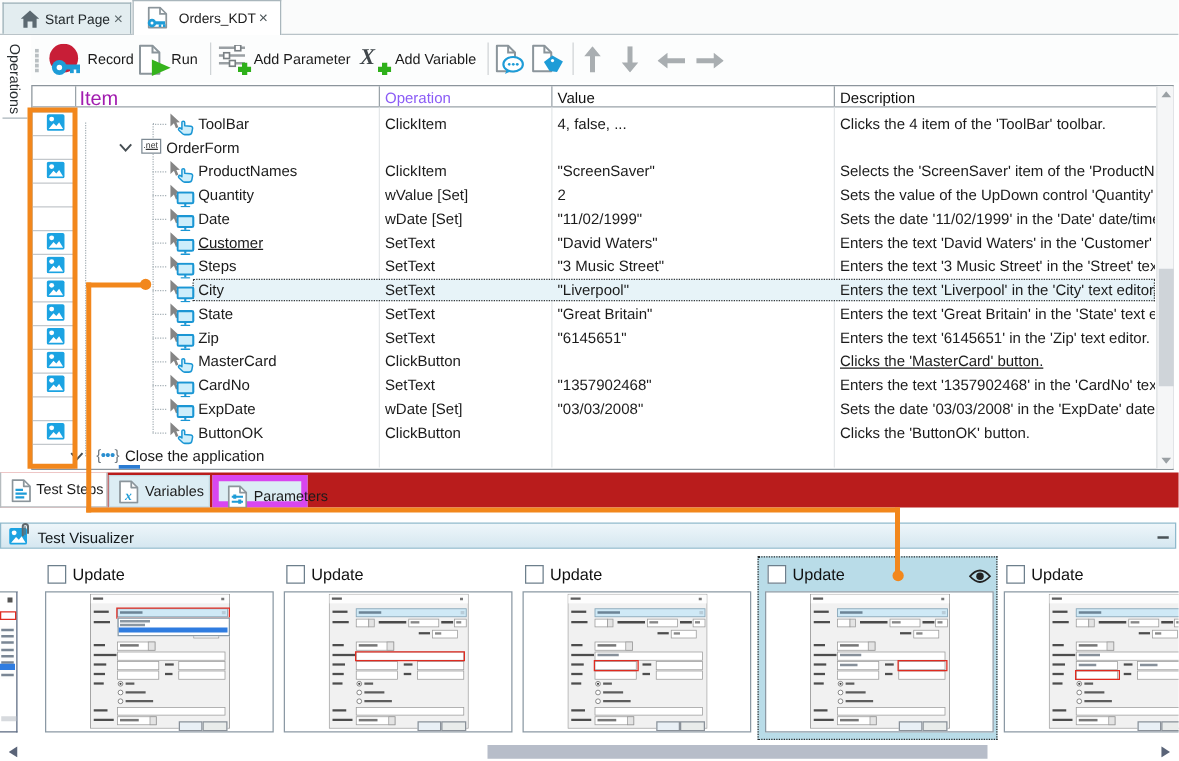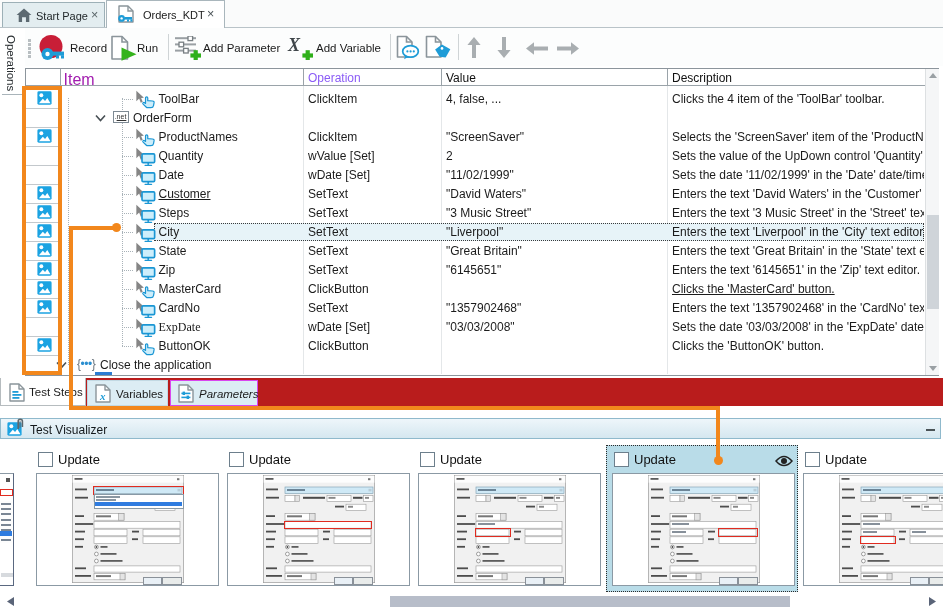--- a/index.html
+++ b/index.html
@@ -400,21 +400,21 @@
 <span class="abs" style="left:282px;top:232px;">SetText</span>
 <span class="abs" style="left:420px;top:232px;">"1357902468"</span>
 <div class="abs" style="left:646px;top:232px;width:252px;height:15px;overflow:hidden;white-space:nowrap;">Enters the text '1357902468' in the 'CardNo' text</div>
 <div class="abs" style="left:96px;top:257.5px;width:11px;height:1px;border-top:1px dotted #a8b2b8;"></div>
 <svg class="abs" style="left:109px;top:249px;" width="9" height="14">
         <use href="#cursor"></use>
       </svg>
 <svg class="abs" style="left:115px;top:255px;" width="15" height="13">
         <use href="#monitor"></use>
       </svg>
-<span class="abs" style="left:132.5px;top:251px;font-family:Liberation Serif, serif;">ExpDate</span>
+<span class="abs" style="left:132.5px;top:251px;">ExpDate</span>
 <span class="abs" style="left:282px;top:251px;">wDate [Set]</span>
 <span class="abs" style="left:420px;top:251px;">"03/03/2008"</span>
 <div class="abs" style="left:646px;top:251px;width:252px;height:15px;overflow:hidden;white-space:nowrap;">Sets the date '03/03/2008' in the 'ExpDate' date/ti</div>
 <svg class="abs" style="left:11px;top:269px;" width="15" height="14">
         <use href="#imgicon"></use>
       </svg>
 <div class="abs" style="left:96px;top:276.5px;width:11px;height:1px;border-top:1px dotted #a8b2b8;"></div>
 <svg class="abs" style="left:109px;top:268px;" width="9" height="14">
         <use href="#cursor"></use>
       </svg>
@@ -452,21 +452,21 @@
         </svg>
         <span class="abs" style="left:28px;top:8px;font-size:11.5px;">Test Steps</span>
       </div>
 <div class="abs" style="left:87px;top:2px;width:81px;height:26px;background:#dcedf4;border:1px solid #c2d9e3;box-sizing:border-box;">
         <svg class="abs" style="left:7px;top:3px;" width="16" height="19" viewBox="0 0 16 19">
           <use href="#page"></use>
           <text x="5" y="16" font-family="Liberation Serif,serif" font-style="italic" font-weight="bold" font-size="11" fill="#1e9cd7">x</text>
         </svg>
         <span class="abs" style="left:28px;top:7px;font-size:11.5px;">Variables</span>
       </div>
-<div class="abs" style="left:170px;top:2px;width:88px;height:26px;background:#dcedf4;border:1px solid #d946ef;box-sizing:border-box;font-style:italic;">
+<div class="abs" style="left:170px;top:2px;width:76px;height:26px;background:#dcedf4;border:5px solid #d946ef;box-sizing:border-box;">
         <svg class="abs" style="left:7px;top:3px;" width="16" height="19" viewBox="0 0 16 19">
           <use href="#page"></use>
           <rect x="3.4" y="8.6" width="9" height="1.6" fill="#1e9cd7"></rect>
           <rect x="4.6" y="7.6" width="2.4" height="3.4" fill="#1e9cd7"></rect>
           <rect x="3.4" y="12.6" width="9" height="1.6" fill="#1e9cd7"></rect>
           <rect x="8.6" y="11.6" width="2.4" height="3.4" fill="#1e9cd7"></rect>
         </svg>
         <span class="abs" style="left:28px;top:7px;font-size:11.5px;">Parameters</span>
       </div>
 </div>

